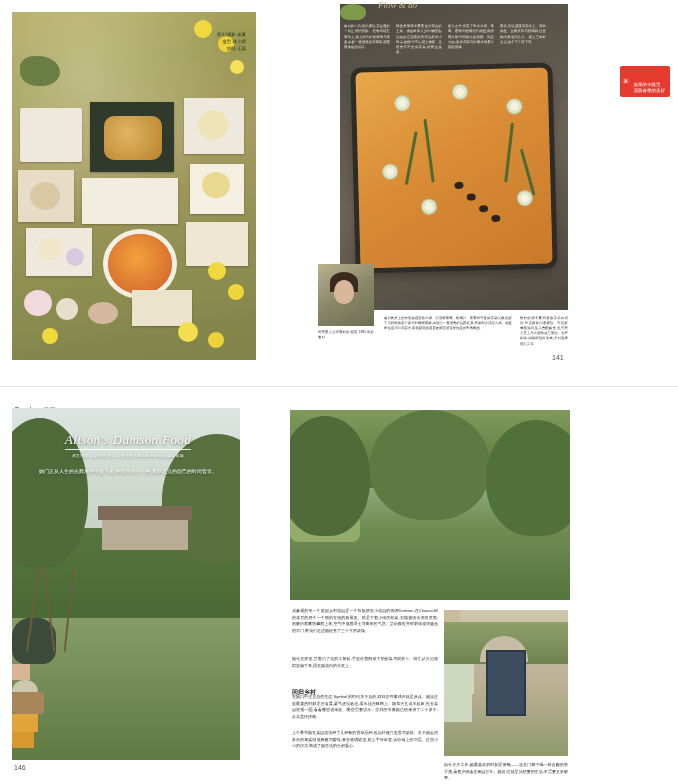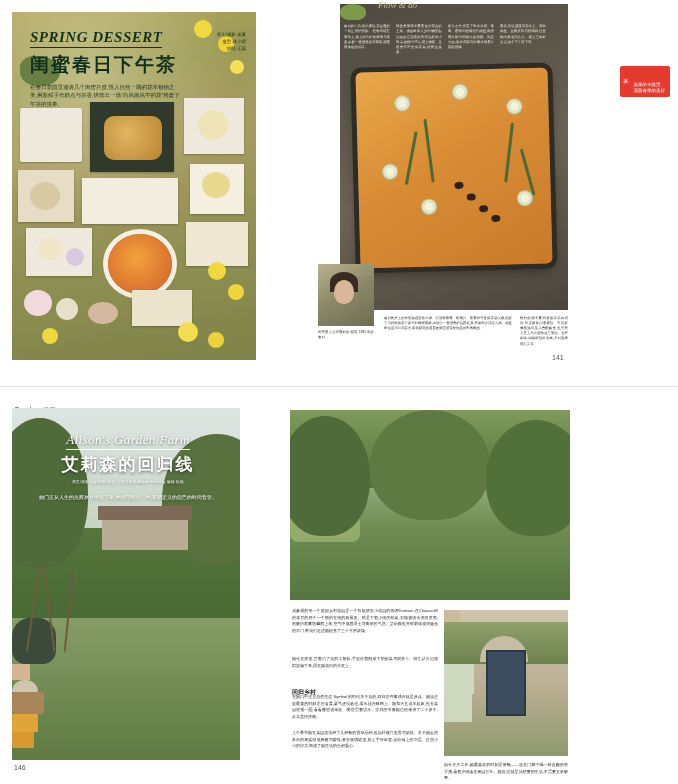--- a/index.html
+++ b/index.html
@@ -325,25 +325,20 @@
     <div class="blob" style="left:182px; top:8px; width:18px; height:18px; background:#f2d83f;"></div>
     <div class="blob" style="left:206px; top:24px; width:16px; height:16px; background:#efd23a;"></div>
     <div class="blob" style="left:218px; top:48px; width:14px; height:14px; background:#f5e05a;"></div>
     <div class="blob" style="left:196px; top:250px; width:18px; height:18px; background:#f2d83f;"></div>
     <div class="blob" style="left:216px; top:272px; width:16px; height:16px; background:#f0d43c;"></div>
     <div class="blob" style="left:166px; top:310px; width:20px; height:20px; background:#f4dd4e;"></div>
     <div class="blob" style="left:196px; top:320px; width:16px; height:16px; background:#eed23b;"></div>
     <div class="blob" style="left:30px; top:316px; width:16px; height:16px; background:#f2d83f;"></div>
     <div class="blob" style="left:8px; top:44px; width:40px; height:30px; background:#6b7f45; border-radius:40% 60% 50% 50%;"></div>
 
-    <div class="headline-block">
-      <div class="headline-en">SPRING DESSERT</div>
-      <div class="headline-cn">闺蜜春日下午茶</div>
-      <div class="deck">在春日花园里邀请几个闺蜜共度,投入自然一隅的花草植物之美,用新鲜手作糕点与茶香,烘焙出一场“向风微风中的花”烤盘下午茶的清单。</div>
-    </div>
     <div class="byline" style="right:10px; top:20px; white-space:pre-line;">撰文/摄影 慕夏
 造型 林小熠
 协助 王蕊</div>
   </div>
 
   <div id="focaccia-photo">
     <div class="tray">
       <div class="olive" style="left:96px; top:112px;"></div>
       <div class="olive" style="left:108px; top:124px;"></div>
       <div class="olive" style="left:120px; top:136px;"></div>
@@ -407,22 +402,21 @@
     <div class="herb" style="left:56px; top:160px; width:2px; height:84px; background:#6e5c3f; transform:rotate(6deg);"></div>
 
     <div class="blob" style="left:96px; top:248px; width:44px; height:46px; background:#3b4a3a; border-radius:40% 40% 30% 30%;"></div>
     <div class="blob" style="left:108px; top:236px; width:18px; height:16px; background:#d7b493;"></div>
     <div class="blob" style="left:104px; top:230px; width:26px; height:12px; background:#cfc6b0; border-radius:12px 12px 0 0;"></div>
     <div class="blob" style="left:62px; top:272px; width:32px; height:22px; background:#a9865a; border-radius:4px;"></div>
     <div class="blob" style="left:150px; top:292px; width:26px; height:18px; background:#e0a43a;"></div>
     <div class="blob" style="left:178px; top:300px; width:22px; height:16px; background:#d8982f;"></div>
 
     <div class="farm-headline">
-      <div class="en">Alison's Garden Farm</div>
-      <div class="cn">艾莉森的回归线</div>
+      <div class="en">Alison's Damson Food</div>
       <div class="by">撰文/摄影 Lily 协助 造型 Li 图片提供 Alison Fantasy 编辑 陈晓</div>
       <div class="deck2">她门正从人生的光辉岁月中退下来,并找寻到另一种,重新定义的自己的时尚哲学。</div>
     </div>
   </div>
 
   <div id="garden-photo">
     <div class="tree" style="left:-10px; top:6px; width:90px; height:120px;"></div>
     <div class="tree" style="left:80px; top:0px; width:120px; height:110px; background:#5d7a42;"></div>
     <div class="tree" style="left:196px; top:10px; width:100px; height:116px; background:#51703a;"></div>
     <div class="blob" style="left:0; top:112px; width:280px; height:78px; background:linear-gradient(180deg,#7f9a5b,#55743c); border-radius:0;"></div>

